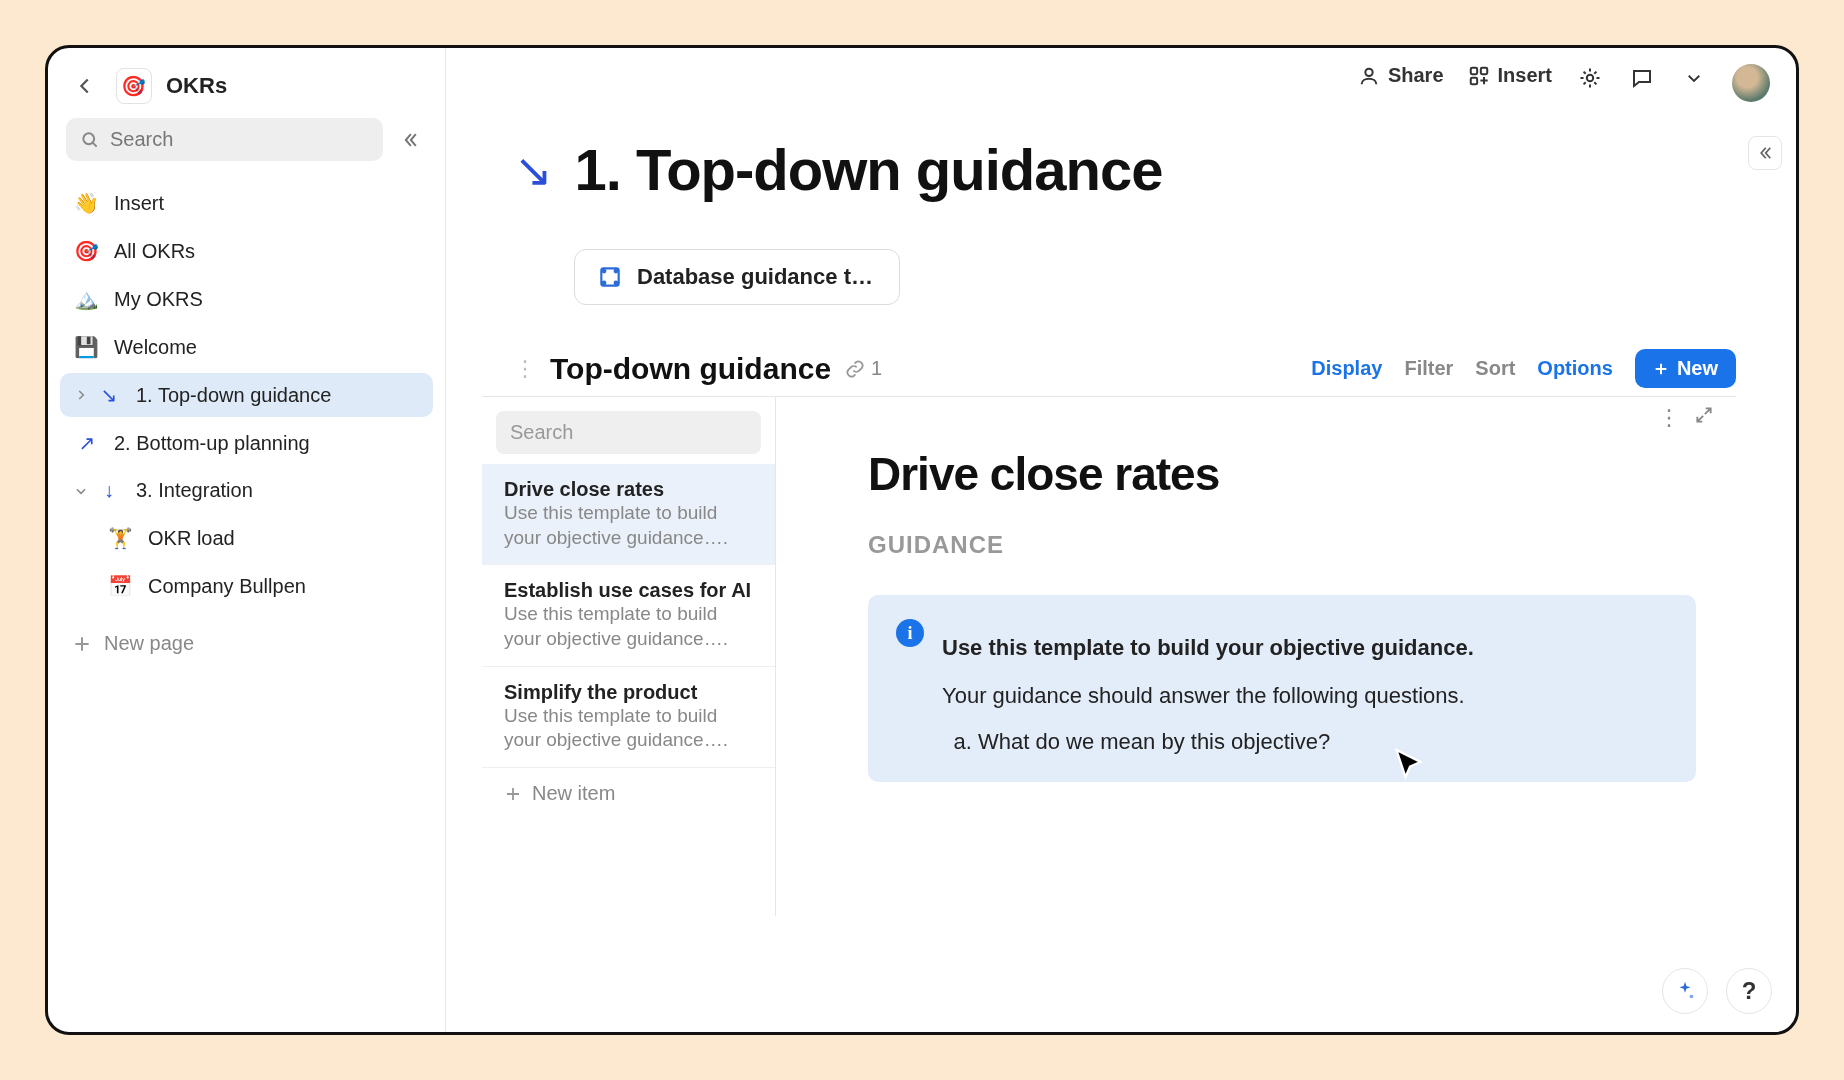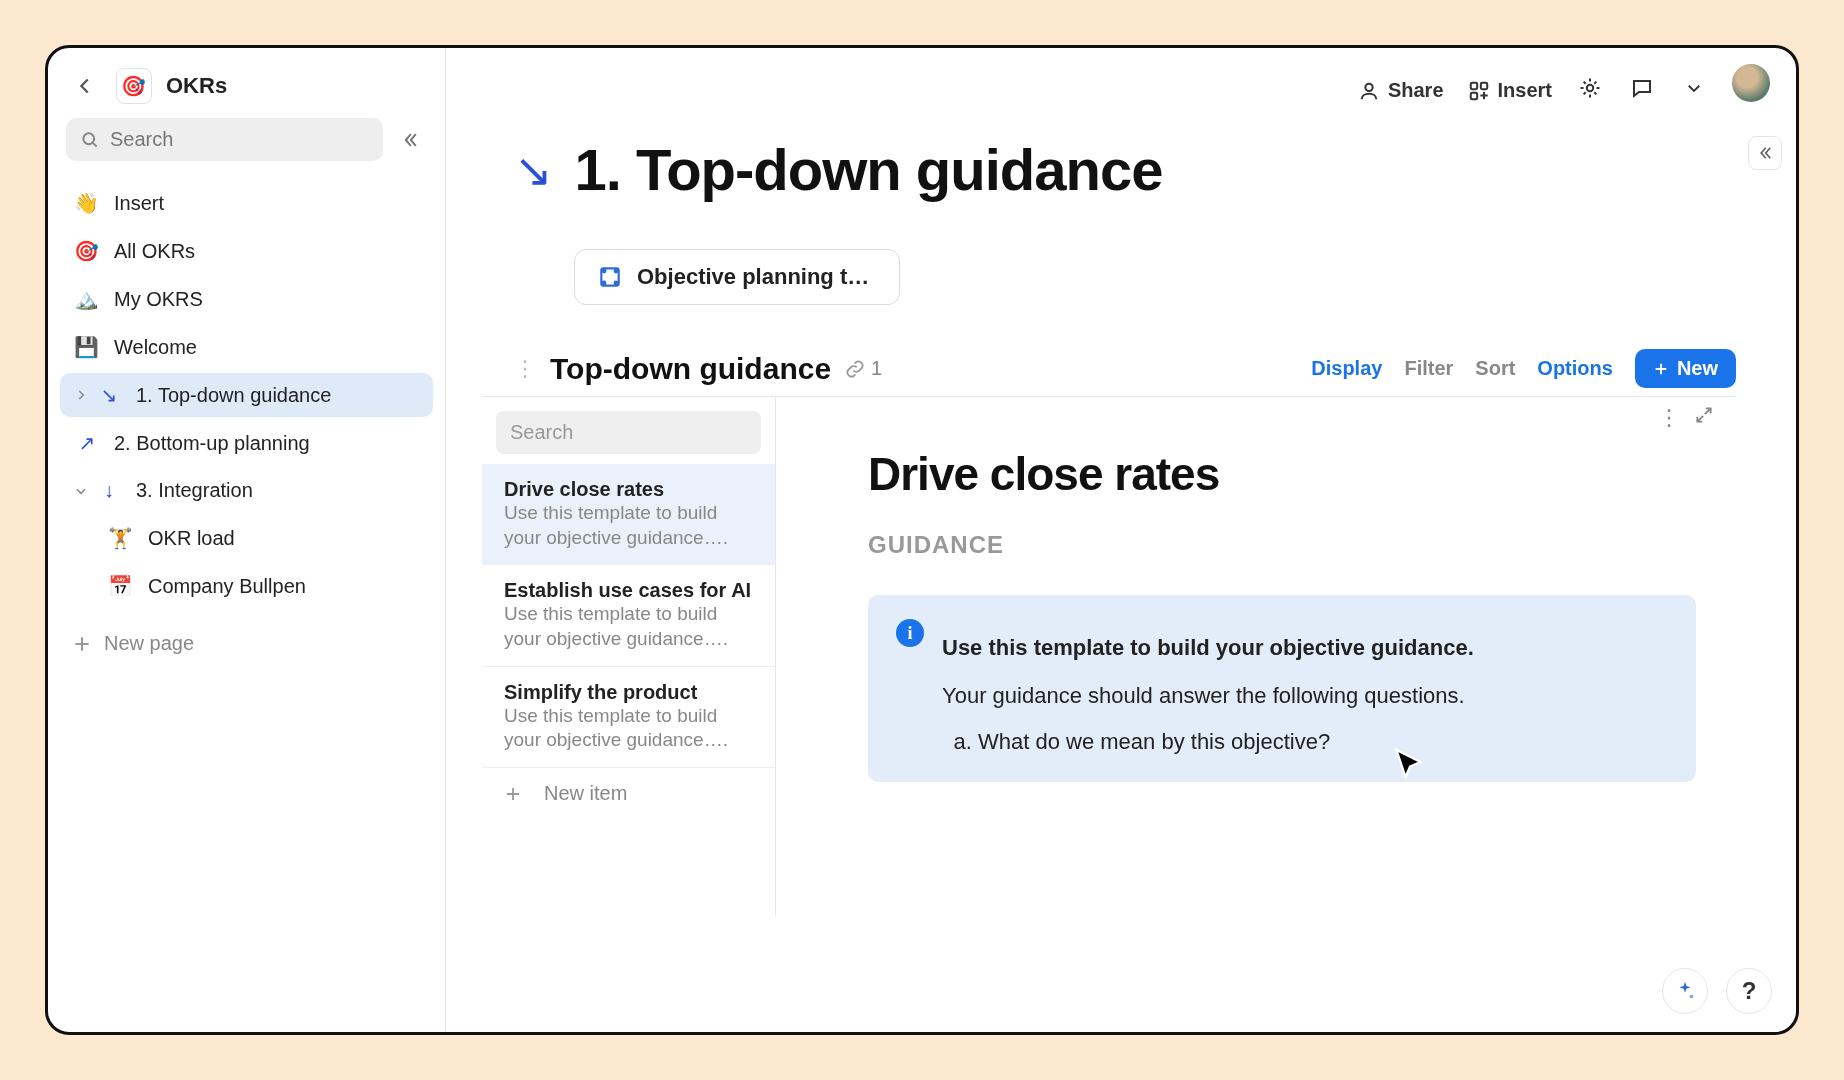--- a/index.html
+++ b/index.html
@@ -75,21 +75,21 @@
 .nav-item .chev { color:#777; margin-right:-6px; width:14px;}
 .nav-icon { width:26px; text-align:center; font-size:20px; }
 .new-page {
   display:flex; align-items:center; gap:12px;
   padding: 14px 24px; color:#888; font-size:20px; cursor:pointer;
 }
 .main {
   flex:1; display:flex; flex-direction:column; position:relative;
 }
 .topbar-right {
-  display:flex; align-items:flex-end; justify-content:flex-end;
+  display:flex; align-items:flex-start; justify-content:flex-end;
   gap: 24px; padding: 16px 26px 4px 26px;
 }
 .tr-item { display:flex; align-items:center; gap:8px; color:#333; font-weight:600; font-size:20px; cursor:pointer;}
 .tr-icon { width:28px; height:28px; display:flex; align-items:center; justify-content:center; color:#333; cursor:pointer;}
 .avatar { width:38px; height:38px; border-radius:50%; background: radial-gradient(circle at 40% 35%, #d4b896 30%, #5a7a6a 70%); }
 .collapse-pane {
   position:absolute; right:14px; top:88px; width:34px; height:34px;
   border:1px solid #e4e4e4; border-radius:8px; display:flex; align-items:center; justify-content:center;
   color:#666; cursor:pointer; background:#fff;
 }
@@ -141,21 +141,21 @@
   background:#efefef; border-radius:8px;
   padding:10px 14px; color:#999; font-size:20px;
 }
 .db-row {
   padding: 14px 22px; border-bottom:1px solid #efefef; cursor:pointer;
 }
 .db-row.selected { background:#eaf1fb; }
 .db-row .r-title { font-weight:700; font-size:20px; color:#222; }
 .db-row .r-desc { font-size:19px; color:#888; margin-top:0; line-height:1.3; }
 .db-newitem {
-  display:flex; align-items:center; gap:22px;
+  display:flex; align-items:center; gap:10px;
   padding: 14px 22px; color:#888; font-size:20px; cursor:pointer;
 }
 .db-detail {
   flex:1; padding: 10px 40px 0 92px; overflow:hidden; position:relative;
 }
 .detail-tools { position:absolute; right:22px; top:8px; display:flex; gap:14px; color:#888; font-size:22px;}
 .detail-tools span { cursor:pointer; }
 .detail-title { font-size:46px; font-weight:800; color:#111; margin-top:40px; letter-spacing:-1px;}
 .detail-label { color:#999; font-size:24px; font-weight:700; letter-spacing:1px; margin-top:30px; }
 .callout {
@@ -328,21 +328,21 @@
 
       <div>
         <div class="template-chip">
           <svg width="26" height="26" viewBox="0 0 24 24" fill="none" stroke="#2b6cd8" stroke-width="2">
               <rect x="4" y="4" width="16" height="16" rx="2"></rect>
               <circle cx="6.5" cy="6.5" r="1.2" fill="#2b6cd8"></circle>
               <circle cx="17.5" cy="6.5" r="1.2" fill="#2b6cd8"></circle>
               <circle cx="6.5" cy="17.5" r="1.2" fill="#2b6cd8"></circle>
               <circle cx="17.5" cy="17.5" r="1.2" fill="#2b6cd8"></circle>
             </svg>
-          <span class="ellip">Objective planning te…</span>
+          <span class="ellip">Database guidance te…</span>
         </div>
       </div>
 
       <section class="db-section">
         <div class="db-header">
           <span class="drag-handle">⋮</span>
           <span class="db-title">Top-down guidance</span>
           <span class="linkcount">
             <svg width="20" height="20" viewBox="0 0 24 24" fill="none" stroke="#999" stroke-width="2.2">
                 <path d="M10 14a5 5 0 0 0 7 0l3-3a5 5 0 0 0-7-7l-1.5 1.5"></path>

